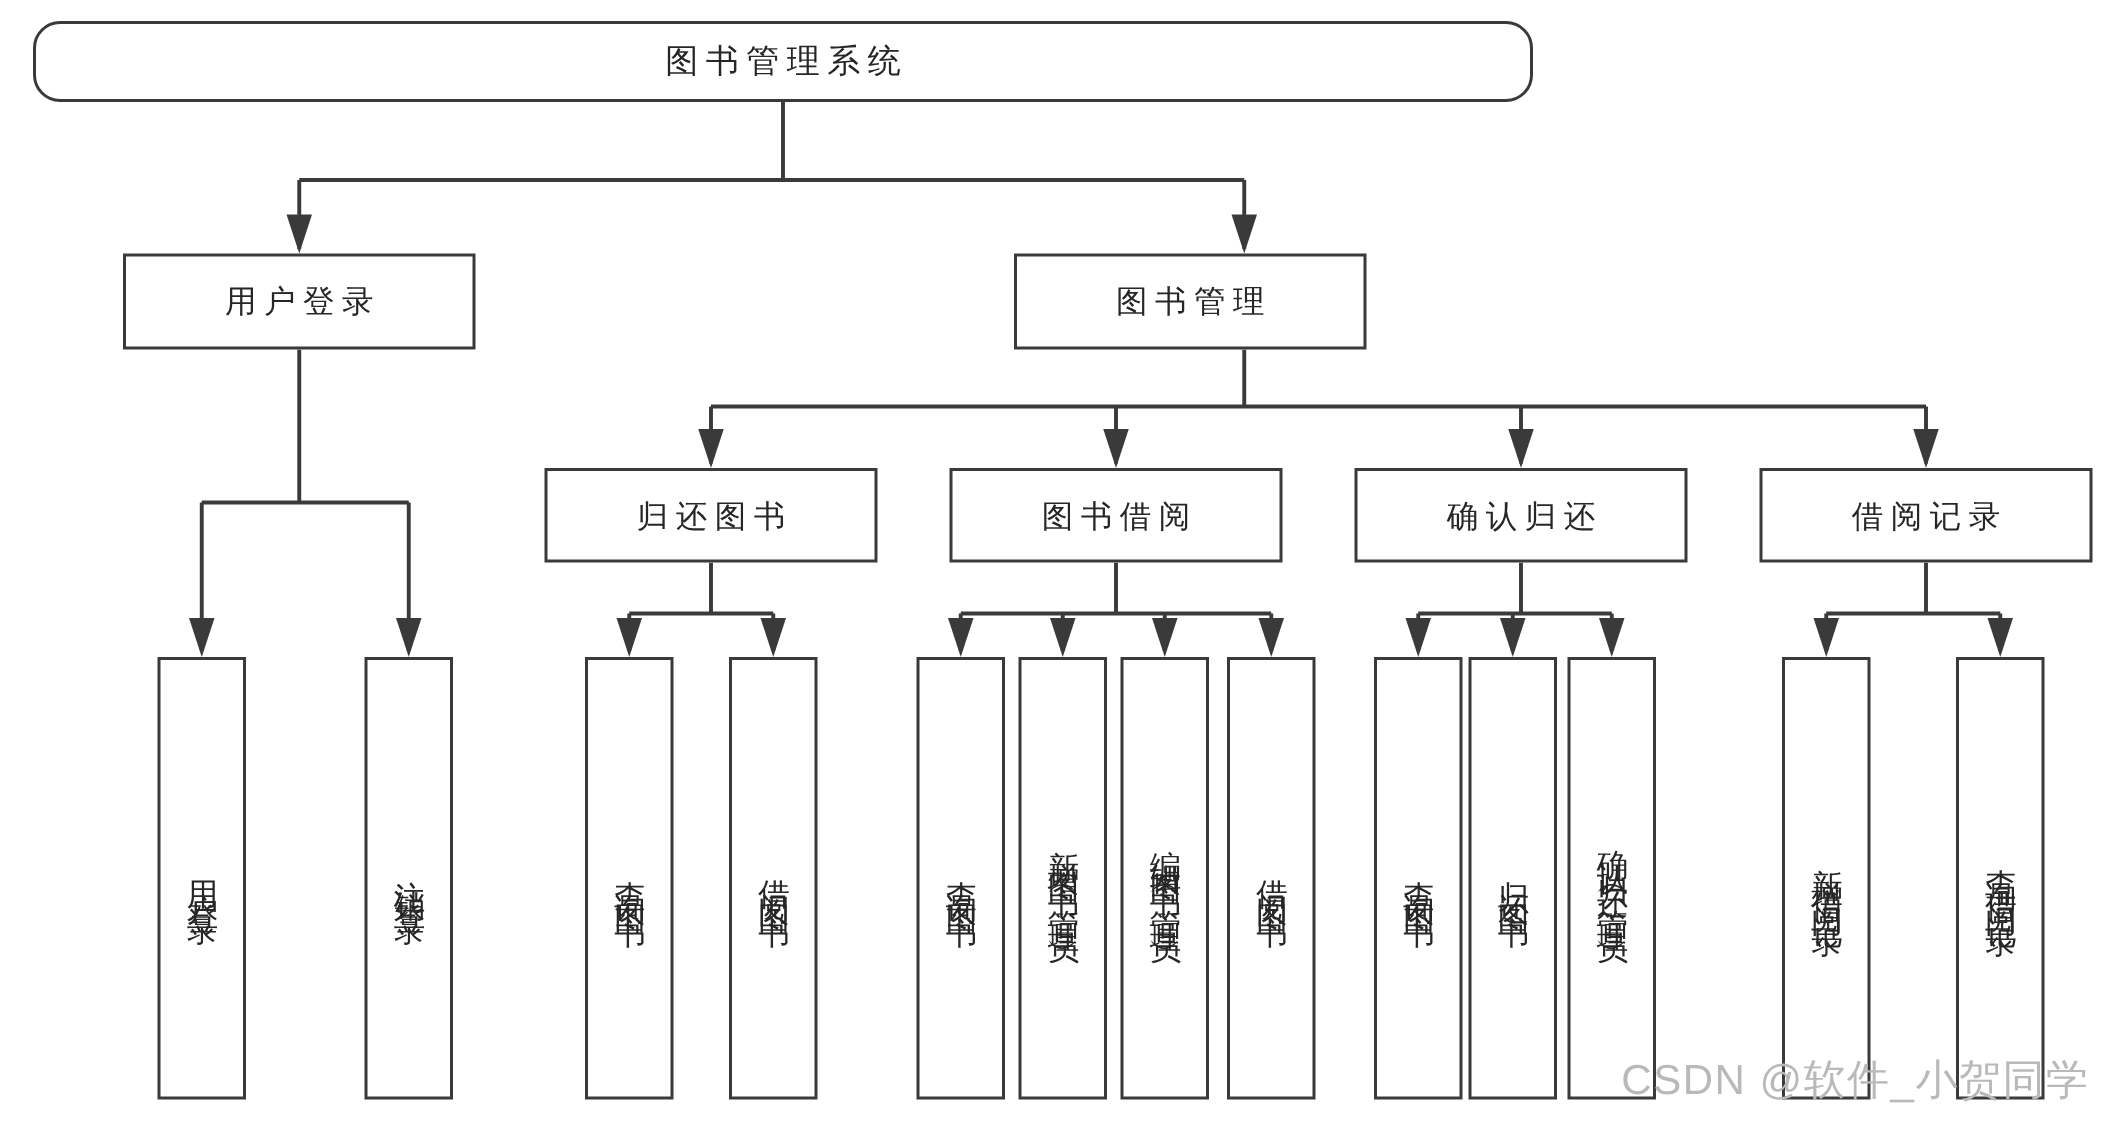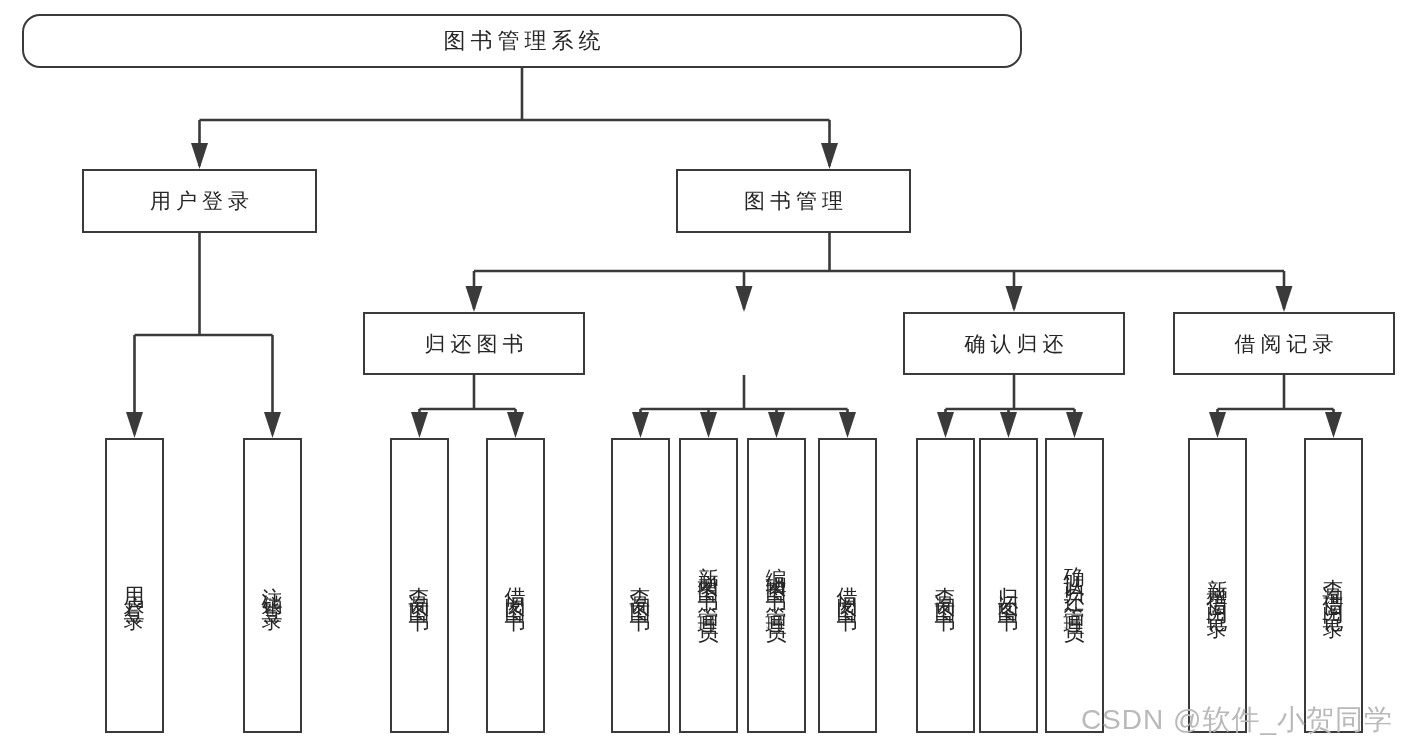--- a/index.html
+++ b/index.html
@@ -124,20 +124,23 @@
   <div class="box l2" style="left:82px">
     <span>用户登录</span>
   </div>
   <div class="box l2" style="left:676px">
     <span>图书管理</span>
   </div>
 
   <div class="box l3" style="left:363px">
     <span>归还图书</span>
   </div>
+  <div class="box l3" style="left:633px">
+    <span>图书借阅</span>
+  </div>
   <div class="box l3" style="left:903px">
     <span>确认归还</span>
   </div>
   <div class="box l3" style="left:1173px">
     <span>借阅记录</span>
   </div>
 
   <div class="box leaf" style="left:105px">
     <span>用户登录</span>
   </div>

